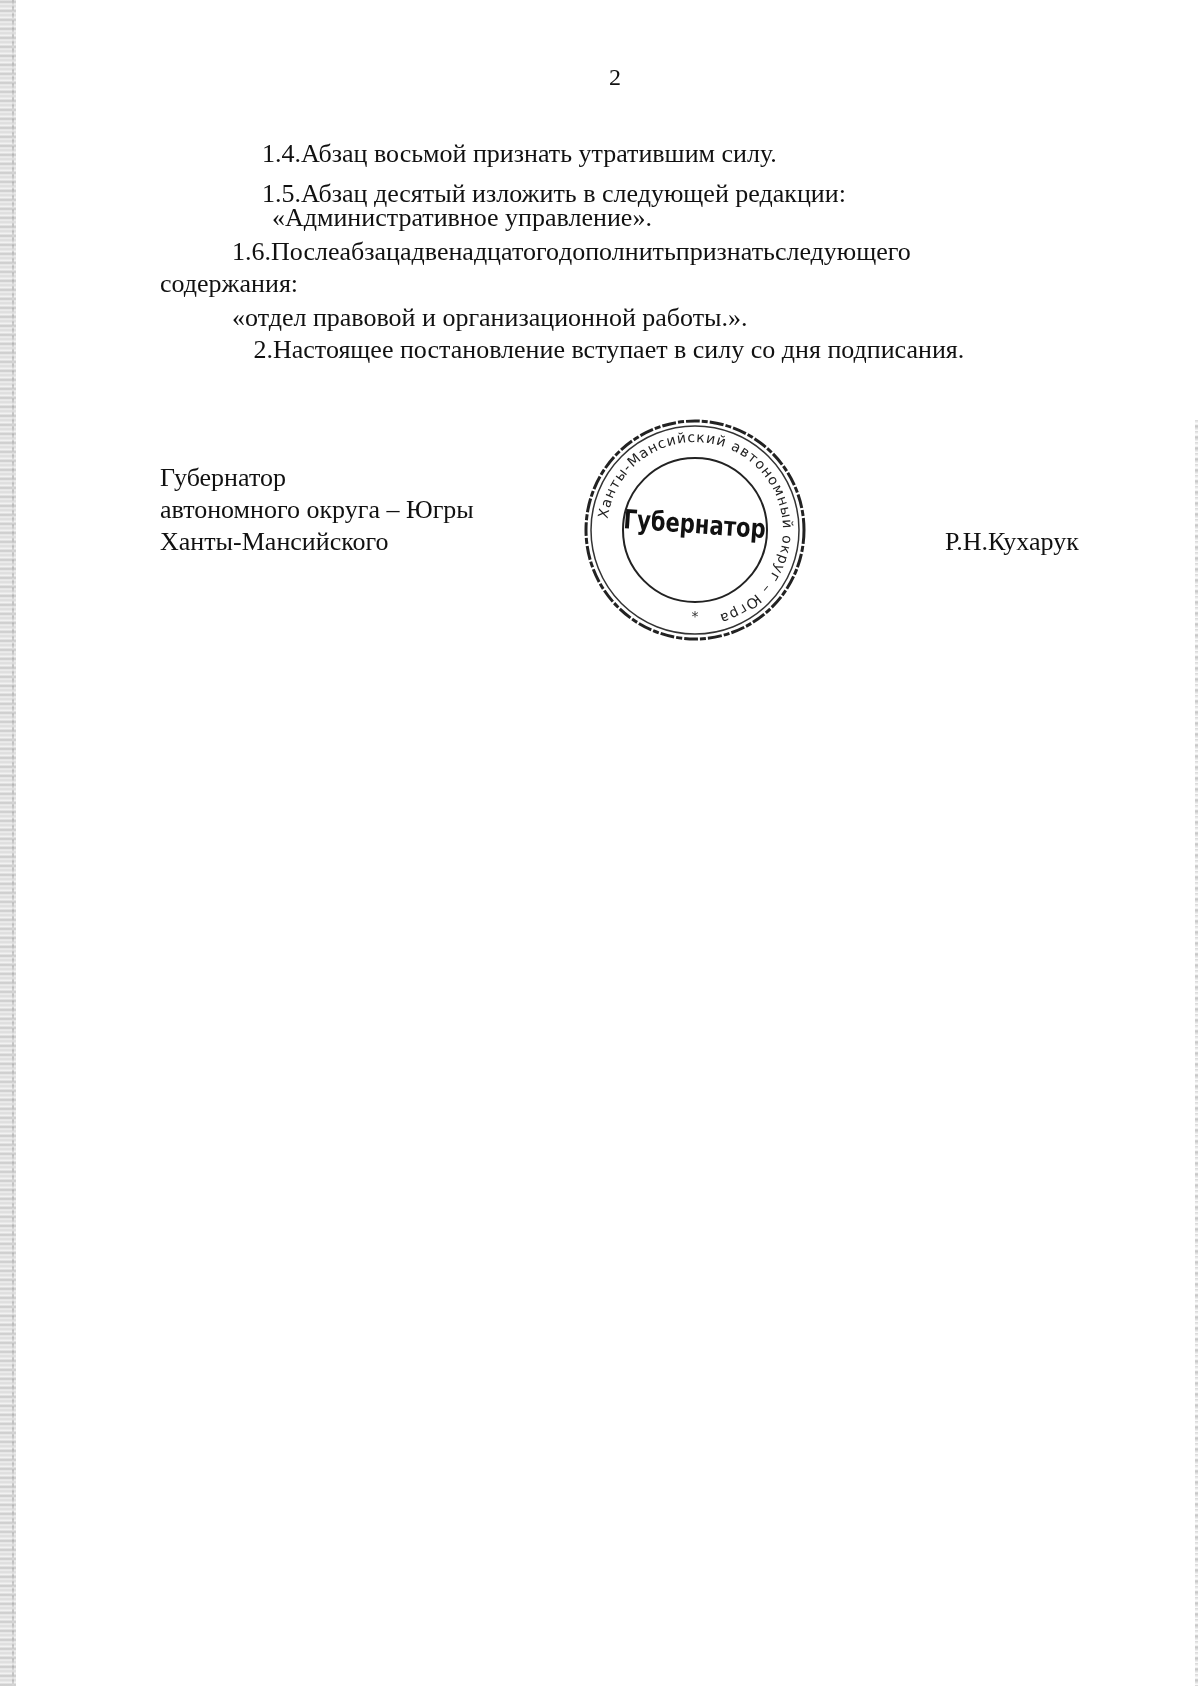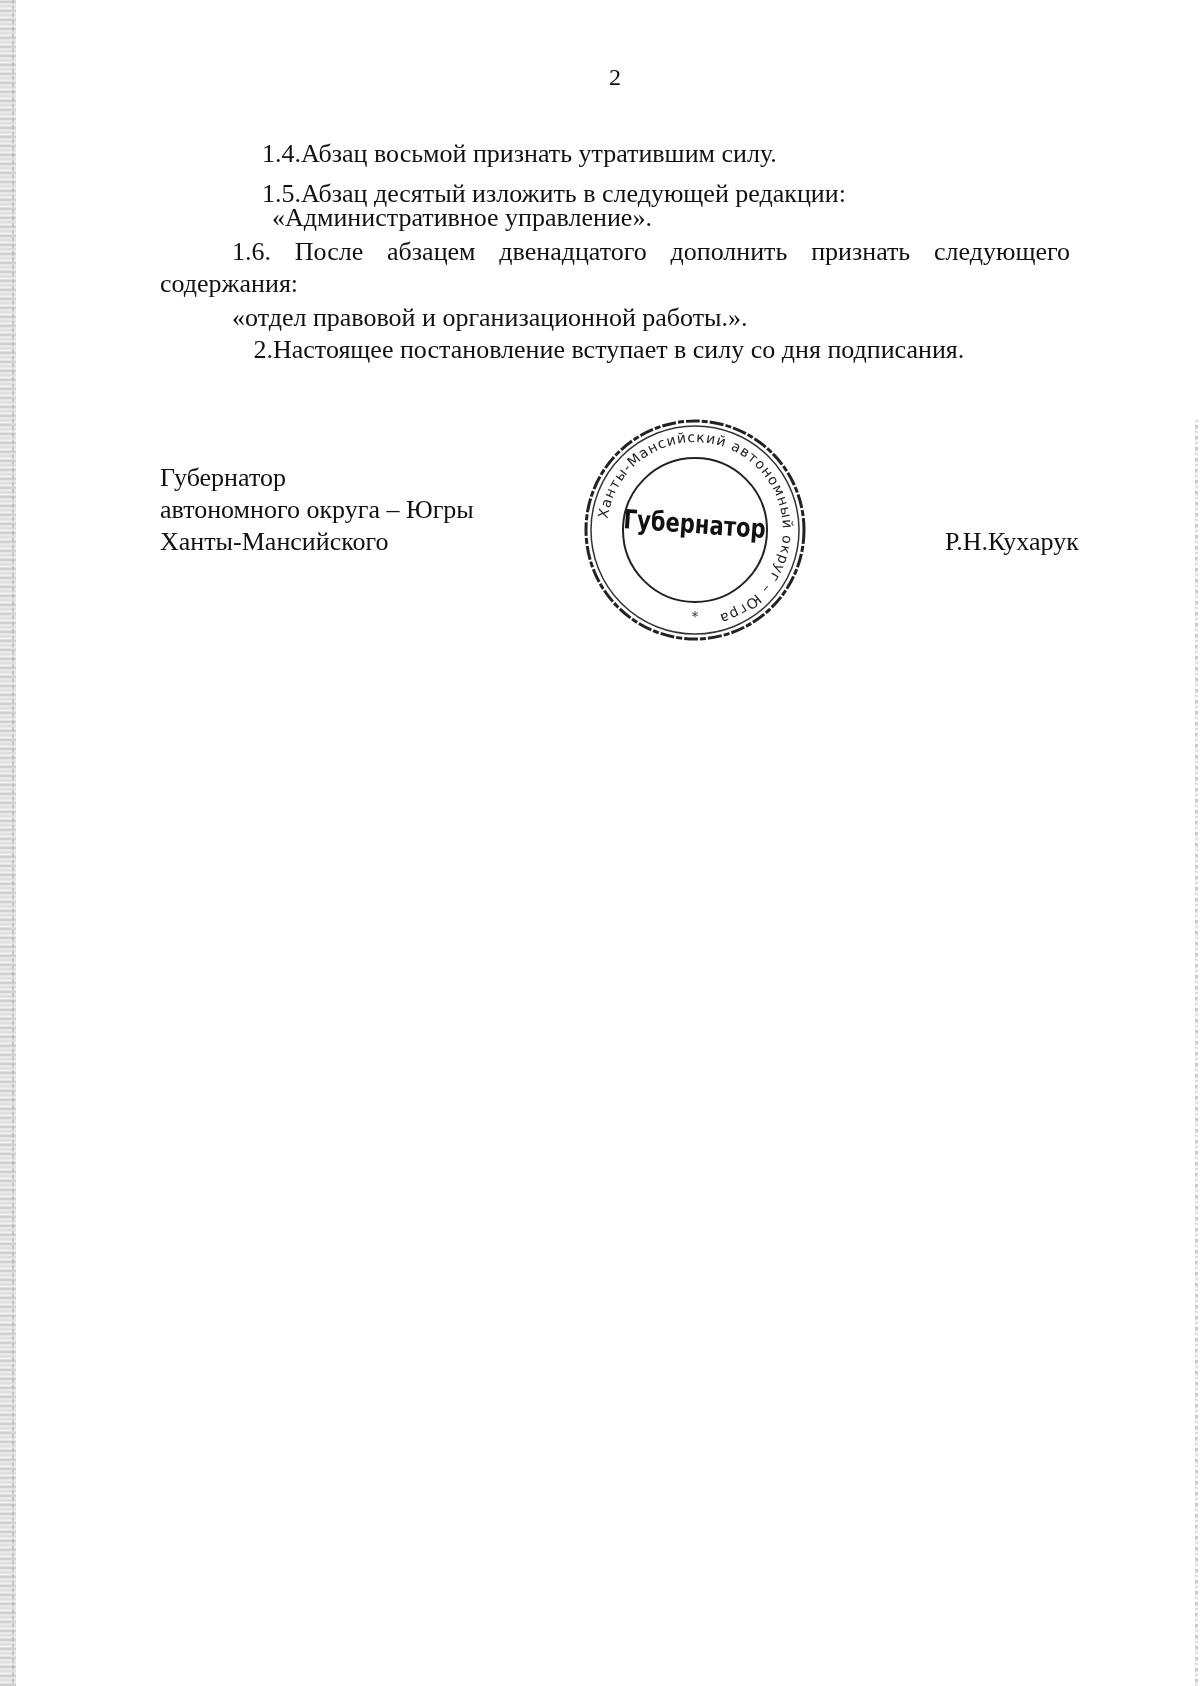--- a/index.html
+++ b/index.html
@@ -29,21 +29,21 @@
     .page-number {
       position: absolute; top: 64px; left: 0; width: 1230px;
       text-align: center; font-size: 24px;
     }
     .line {
       position: absolute; font-size: 26px; white-space: nowrap; line-height: 32px;
     }
     .num { display: inline-block; text-align: right; }
     .justified {
       position: absolute; left: 232px; width: 838px; font-size: 26px; line-height: 32px;
-      display: flex; justify-content: space-between;
+      display: flex; justify-content: flex-start;
     }
     .sig-left {
       position: absolute; left: 160px; top: 462px; font-size: 26px; line-height: 32px;
     }
     .sig-right {
       position: absolute; left: 899px; top: 526px; font-size: 26px; line-height: 32px; margin-left: 46px;
     }
     .seal {
       position: absolute; left: 582px; top: 417px; width: 226px; height: 226px;
     }
@@ -62,21 +62,21 @@
 
 <div class="line" style="left:232px; top:170px;margin-top:8px;">
   <span class="num" style="width:69px;">1.5.</span><span>Абзац десятый изложить в следующей редакции:</span>
 </div>
 
 <div class="line" style="left:232px; top:202px;margin-left:40px;">«Административное управление».</div>
 
 <div class="justified" style="top:236px;">
   <span>1.6.</span>
   <span>После</span>
-  <span>абзацем</span>
+  <span>абзаца</span>
   <span>двенадцатого</span>
   <span>дополнить</span>
   <span>признать</span>
   <span>следующего</span>
 </div>
 
 <div class="line" style="left:160px; top:268px;">содержания:</div>
 
 <div class="line" style="left:232px; top:302px;font-family:Liberation Serif, serif;">«отдел правовой и организационной работы.».</div>
 

